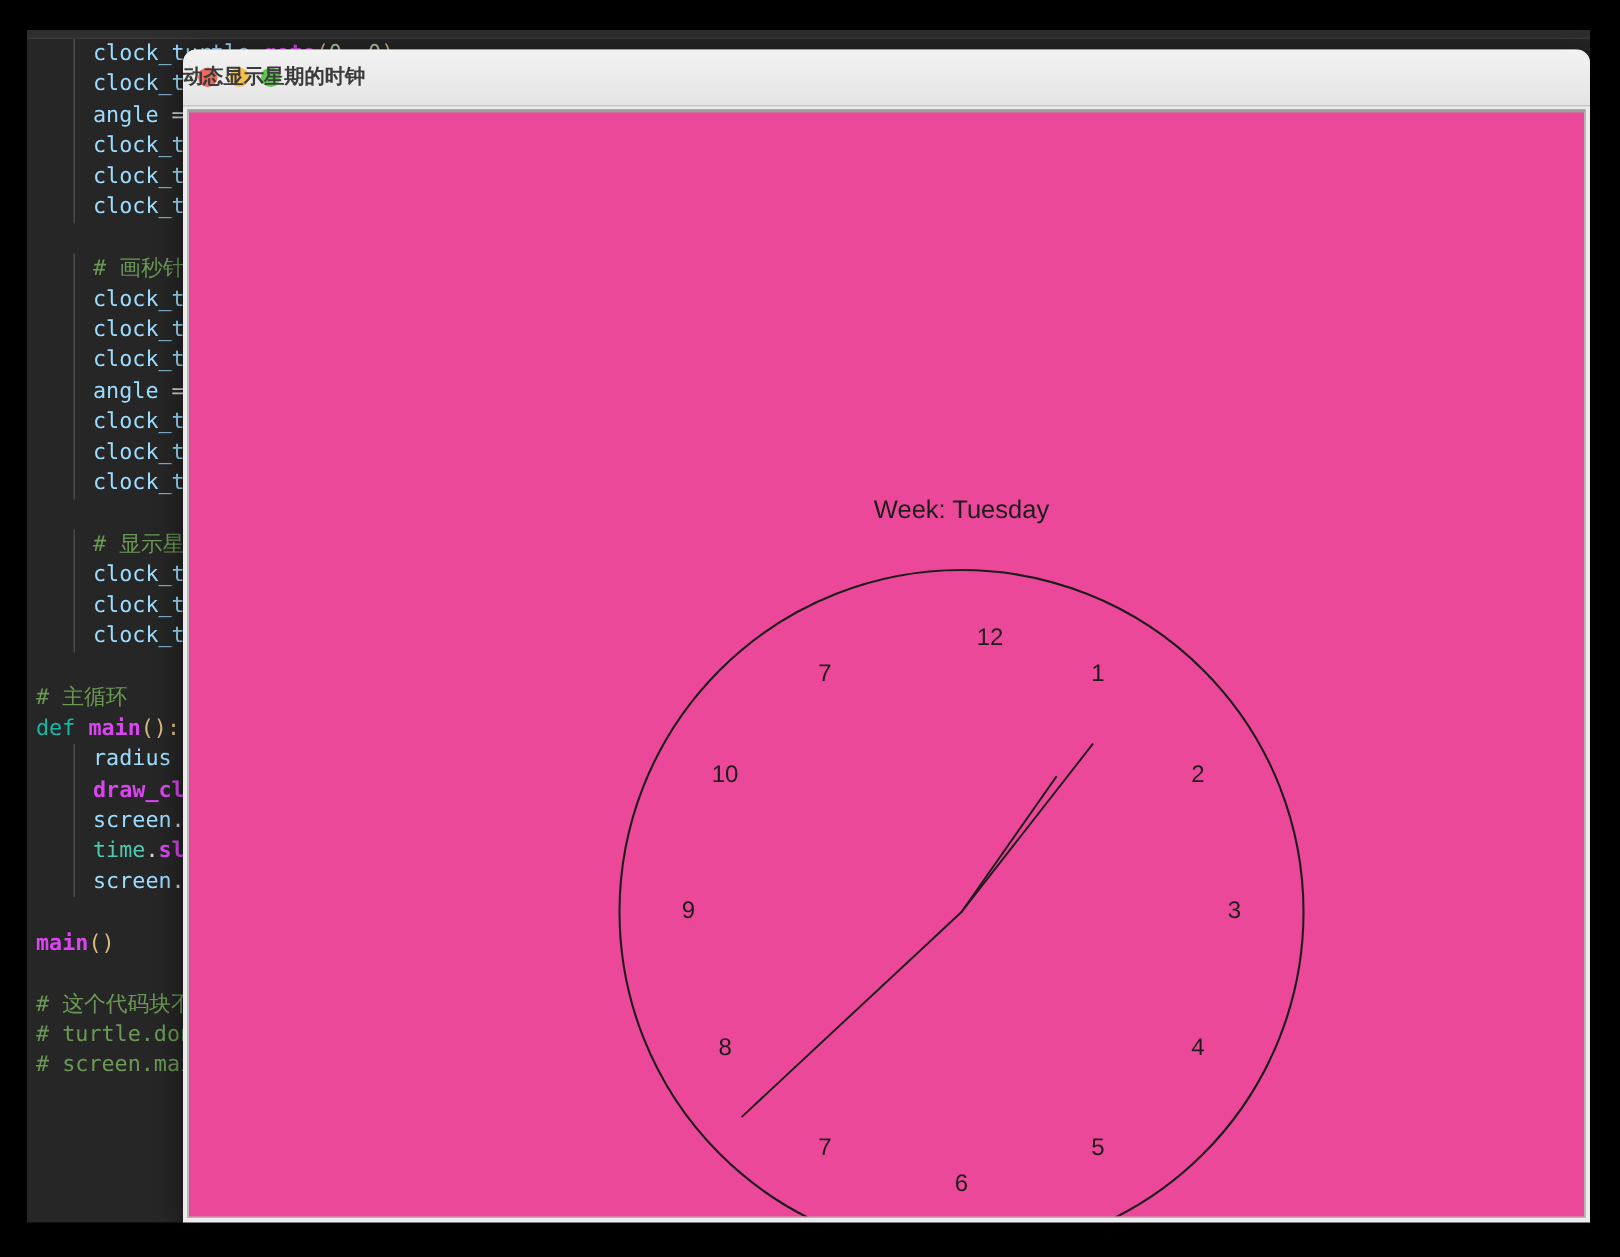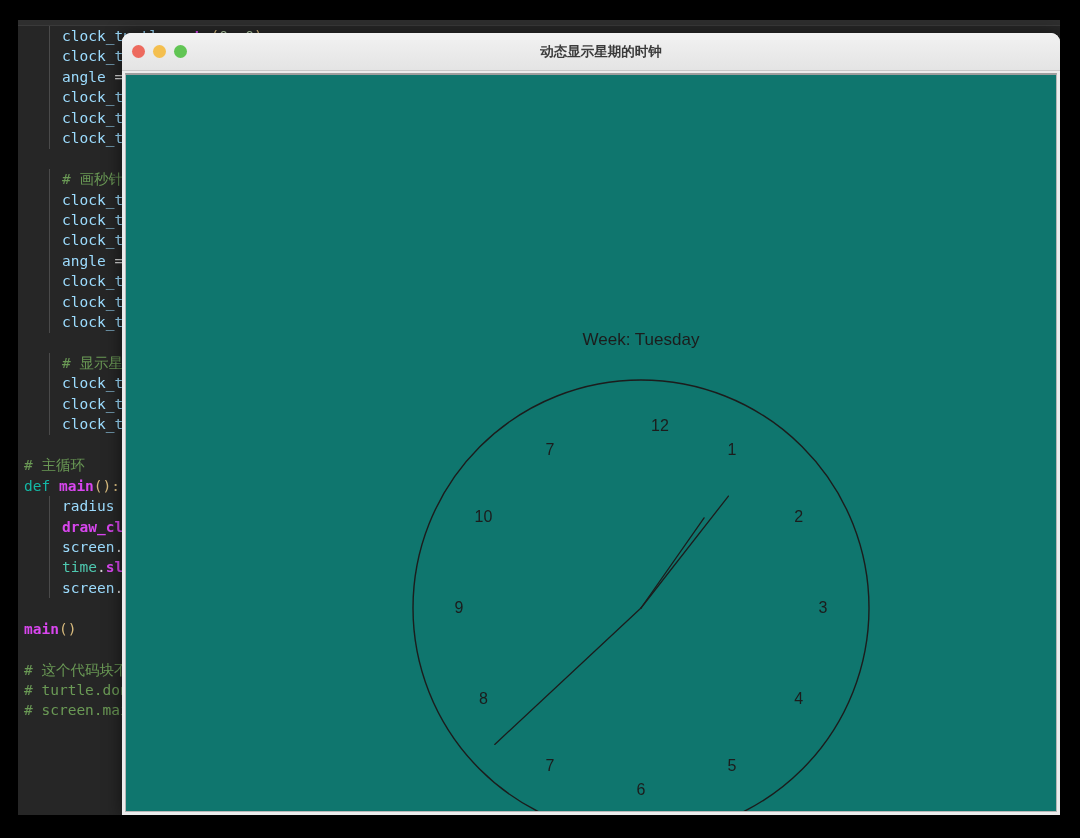--- a/index.html
+++ b/index.html
@@ -83,32 +83,30 @@
     display: flex; gap: 8px;
   }
   .light { width: 13px; height: 13px; border-radius: 50%; }
   .l-close { background: #ed6a5e; }
   .l-min   { background: #f4bf4f; }
   .l-max   { background: #61c554; }
   #win-title {
     position: absolute;
     left: 0; right: 0; top: 0;
     height: 37px; line-height: 37px;
-    text-align: center;
     font-size: 13.5px;
     font-weight: bold;
     color: #3b3b3b;
     font-family: "DejaVu Sans", sans-serif;
-    margin-left: 20px;
   }
   #canvas-frame {
     position: absolute;
     left: 3px; top: 40px;
     width: 932px; height: 739px;
-    background: #0f766e;
+    background: #ec4899;
     border: 1px solid #b6b6b6;
     border-top: 2px solid #9e9e9e;
     box-sizing: border-box;
     overflow: hidden;
   }
   #turtle-canvas {
     position: absolute;
     left: 0; top: 0;
     width: 930px; height: 736px;
   }

